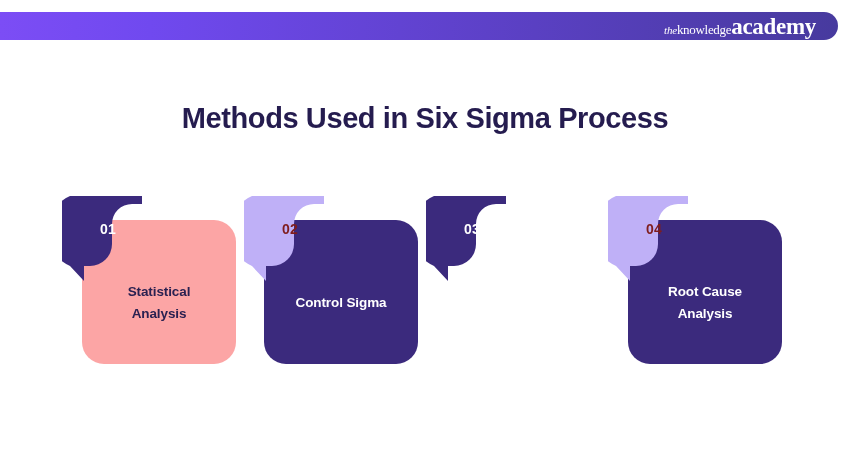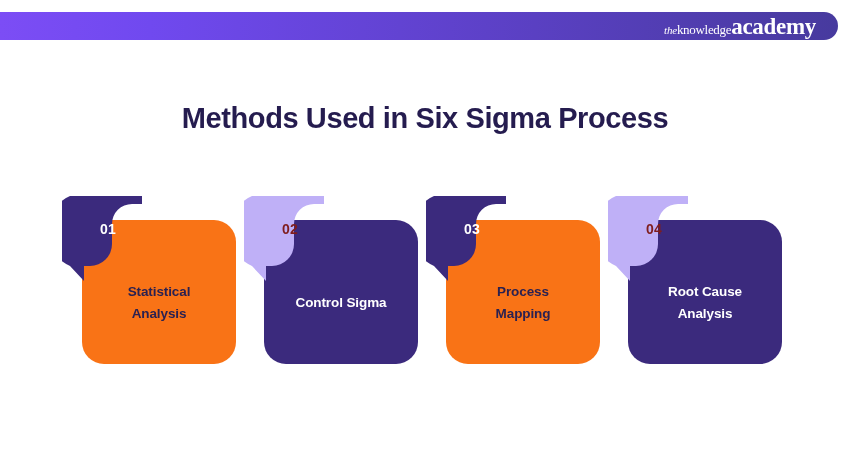--- a/index.html
+++ b/index.html
@@ -136,21 +136,21 @@
     padding-left: 18px;
     font-size: 14px;
     font-weight: 700;
     letter-spacing: 0.3px;
     line-height: 1;
     pointer-events: none;
     margin-left: 20px;
   }
 
   
-  .theme-light .card-body { background: #f97316; }
+  .theme-light .card-body { background: #fca5a5; }
   .theme-light .card-label { color: #2a2151; }
   .theme-light .badge-fill { fill: #3b2a7d; }
   .theme-light .badge-num { color: #ffffff; }
 
   
   .theme-dark .card-body { background: #3b2a7d; }
   .theme-dark .card-label { color: #ffffff; }
   .theme-dark .badge-fill { fill: #bfb0f7; }
   .theme-dark .badge-num { color: #7f1d1d; }
 </style>
@@ -188,24 +188,20 @@
     </div>
     <div class="card-badge">
       <svg class="badge-shape" viewBox="0 0 80 85" xmlns="http://www.w3.org/2000/svg">
         <path class="badge-fill" d="M 38 0 L 80 0 L 80 8 L 70 8 A 20 20 0 0 0 50 28 L 50 48 A 22 22 0 0 1 28 70 L 22 70 L 22 85 L 8 70 A 38 38 0 0 1 38 0 Z"></path>
       </svg>
       <div class="badge-num">02</div>
     </div>
   </div>
 
   <div class="card-unit u3 theme-light">
-    <div class="card-body">
-      <div class="card-label">Process
-Mapping</div>
-    </div>
     <div class="card-badge">
       <svg class="badge-shape" viewBox="0 0 80 85" xmlns="http://www.w3.org/2000/svg">
         <path class="badge-fill" d="M 38 0 L 80 0 L 80 8 L 70 8 A 20 20 0 0 0 50 28 L 50 48 A 22 22 0 0 1 28 70 L 22 70 L 22 85 L 8 70 A 38 38 0 0 1 38 0 Z"></path>
       </svg>
       <div class="badge-num">03</div>
     </div>
   </div>
 
   <div class="card-unit u4 theme-dark">
     <div class="card-body">

